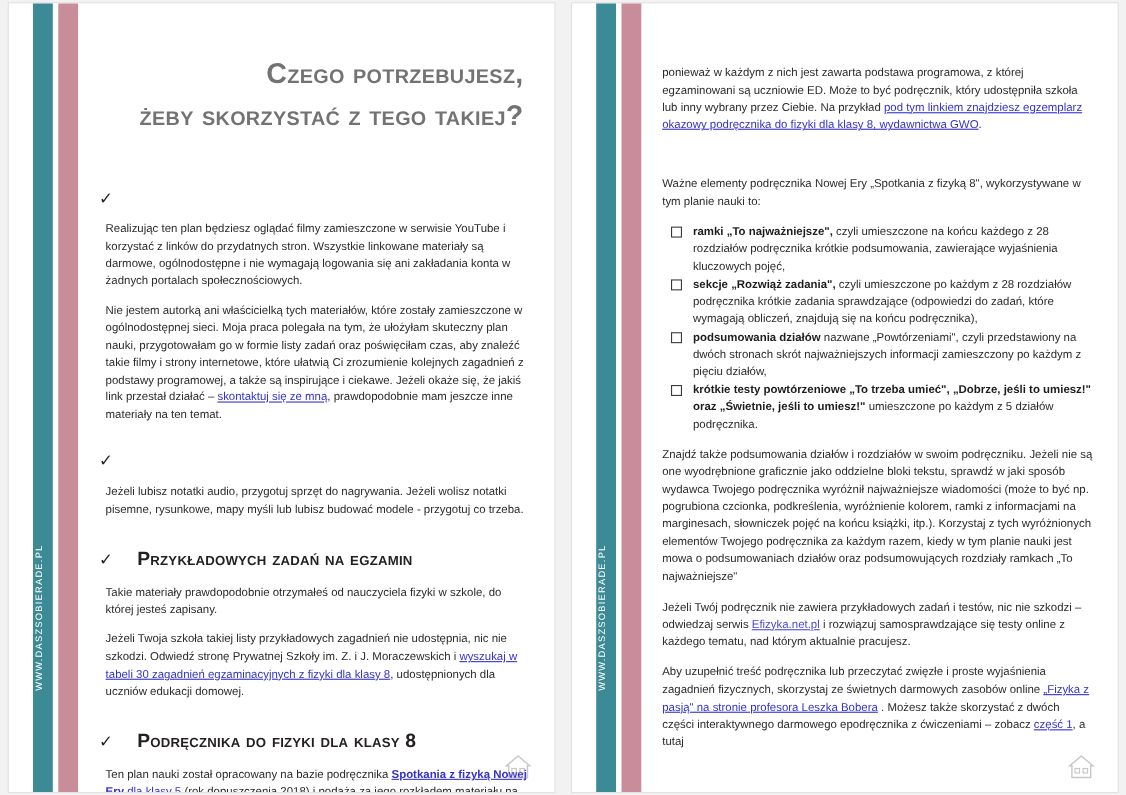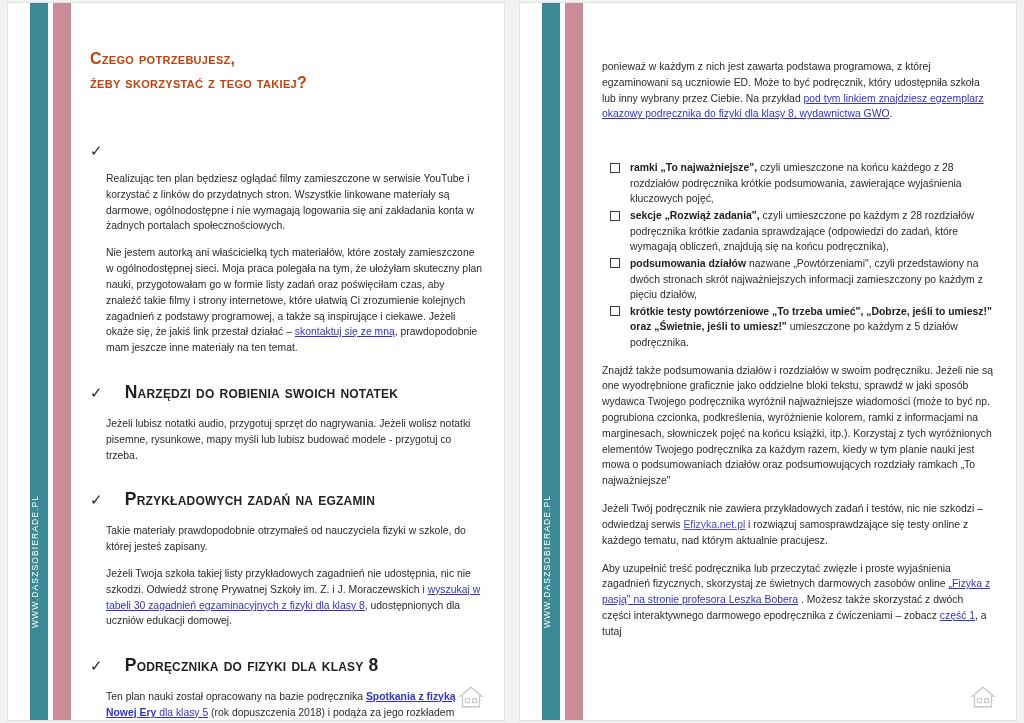--- a/index.html
+++ b/index.html
@@ -68,26 +68,26 @@
 
   .content {
     position: absolute;
     left: 82px;
     right: 22px;
     top: 0;
     bottom: 0;
   }
 
   .doc-title {
-    text-align: left;
+    text-align: right;
     font-family: "Liberation Sans", sans-serif;
     font-weight: bold;
-    font-size: 16px;
+    font-size: 26px;
     letter-spacing: 0.3px;
-    color: #c2410c;
+    color: #737373;
     line-height: 1.5;
     font-variant: small-caps;
     margin: 44px 6px 0 0;
   }
   .doc-title .l2 { display:block; }
 
   h2.section-head {
     display: flex;
     align-items: baseline;
     gap: 22px;
@@ -108,21 +108,21 @@
     flex: 0 0 auto;
   }
   .sec-wrap { margin-top: 26px; }
   .sec-wrap.first { margin-top: 48px; }
 
   p.body {
     font-family: "Liberation Sans", sans-serif;
     font-size: 10.4px;
     line-height: 1.52;
     color: #2b2b2b;
-    margin: 13px 0 0 16px;
+    margin: 13px 0 0 6px;
   }
   p.body.tight { margin-top: 11px; }
   .rp p.body { margin: 12px 0 0 0; }
 
   a.link {
     color: #3333cc;
     text-decoration: underline;
   }
   a.link.bold { font-weight: bold; }
   a.link.plain { color: #4a4ad6; }
@@ -185,21 +185,20 @@
           <div class="sec-wrap first">
             <h2 class="section-head">
               <span class="check">✓</span>
             </h2>
             <p class="body"><span>Realizując ten plan będziesz oglądać filmy zamieszczone w serwisie YouTube i korzystać z linków do przydatnych stron. Wszystkie linkowane materiały są darmowe, ogólnodostępne i nie wymagają logowania się ani zakładania konta w żadnych portalach społecznościowych.</span></p>
             <p class="body tight"><span>Nie jestem autorką ani właścicielką tych materiałów, które zostały zamieszczone w ogólnodostępnej sieci. Moja praca polegała na tym, że ułożyłam skuteczny plan nauki, przygotowałam go w formie listy zadań oraz poświęciłam czas, aby znaleźć takie filmy i strony internetowe, które ułatwią Ci zrozumienie kolejnych zagadnień z podstawy programowej, a także są inspirujące i ciekawe. Jeżeli okaże się, że jakiś link przestał działać – </span><a class="link" href="#">skontaktuj się ze mną</a><span>, prawdopodobnie mam jeszcze inne materiały na ten temat.</span></p>
           </div>
           <div class="sec-wrap">
             <h2 class="section-head">
               <span class="check">✓</span>
-              <span>Narzędzi do robienia swoich notatek</span>
             </h2>
             <p class="body"><span>Jeżeli lubisz notatki audio, przygotuj sprzęt do nagrywania. Jeżeli wolisz notatki pisemne, rysunkowe, mapy myśli lub lubisz budować modele - przygotuj co trzeba.</span></p>
           </div>
           <div class="sec-wrap">
             <h2 class="section-head">
               <span class="check">✓</span>
               <span>Przykładowych zadań na egzamin</span>
             </h2>
             <p class="body"><span>Takie materiały prawdopodobnie otrzymałeś od nauczyciela fizyki w szkole, do której jesteś zapisany.</span></p>
             <p class="body tight"><span>Jeżeli Twoja szkoła takiej listy przykładowych zagadnień nie udostępnia, nic nie szkodzi. Odwiedź stronę Prywatnej Szkoły im. Z. i J. Moraczewskich i </span><a class="link" href="#">wyszukaj w tabeli 30 zagadnień egzaminacyjnych z fizyki dla klasy 8</a><span>, udostępnionych dla uczniów edukacji domowej.</span></p>
@@ -225,20 +224,21 @@
     <div class="stripes">
       <div class="stripe-teal"></div>
       <div class="stripe-rose"></div>
     </div>
     <div class="vertical-url">WWW.DASZSOBIERADE.PL</div>
 
     <div class="content rp">
       <div style="height:44px"></div>
       <p class="body" id="rp-intro"><span>ponieważ w każdym z nich jest zawarta podstawa programowa, z której egzaminowani są uczniowie ED. Może to być podręcznik, który udostępniła szkoła lub inny wybrany przez Ciebie. Na przykład </span><a class="link" href="#">pod tym linkiem znajdziesz egzemplarz okazowy podręcznika do fizyki dla klasy 8, wydawnictwa GWO</a><span>.</span></p>
       <div style="height:26px"></div>
+      <p class="body">Ważne elementy podręcznika Nowej Ery „Spotkania z fizyką 8", wykorzystywane w tym planie nauki to:</p>
       <ul class="cb-list" id="rp-checklist">
           <li><span class="box"></span><b>ramki „To najważniejsze",</b><span> czyli umieszczone na końcu każdego z 28 rozdziałów podręcznika krótkie podsumowania, zawierające wyjaśnienia kluczowych pojęć,</span></li>
           <li><span class="box"></span><b>sekcje „Rozwiąż zadania",</b><span> czyli umieszczone po każdym z 28 rozdziałów podręcznika krótkie zadania sprawdzające (odpowiedzi do zadań, które wymagają obliczeń, znajdują się na końcu podręcznika),</span></li>
           <li><span class="box"></span><b>podsumowania działów</b><span> nazwane „Powtórzeniami", czyli przedstawiony na dwóch stronach skrót najważniejszych informacji zamieszczony po każdym z pięciu działów,</span></li>
           <li><span class="box"></span><b>krótkie testy powtórzeniowe „To trzeba umieć", „Dobrze, jeśli to umiesz!" oraz „Świetnie, jeśli to umiesz!"</b><span> umieszczone po każdym z 5 działów podręcznika.</span></li>
         </ul>
       <div id="rp-paragraphs">
           <p class="body"><span>Znajdź także podsumowania działów i rozdziałów w swoim podręczniku. Jeżeli nie są one wyodrębnione graficznie jako oddzielne bloki tekstu, sprawdź w jaki sposób wydawca Twojego podręcznika wyróżnił najważniejsze wiadomości (może to być np. pogrubiona czcionka, podkreślenia, wyróżnienie kolorem, ramki z informacjami na marginesach, słowniczek pojęć na końcu książki, itp.). Korzystaj z tych wyróżnionych elementów Twojego podręcznika za każdym razem, kiedy w tym planie nauki jest mowa o podsumowaniach działów oraz podsumowujących rozdziały ramkach „To najważniejsze"</span></p>
           <p class="body"><span>Jeżeli Twój podręcznik nie zawiera przykładowych zadań i testów, nic nie szkodzi – odwiedzaj serwis </span><a class="link plain" href="#">Efizyka.net.pl</a><span> i rozwiązuj samosprawdzające się testy online z każdego tematu, nad którym aktualnie pracujesz.</span></p>
           <p class="body"><span>Aby uzupełnić treść podręcznika lub przeczytać zwięzłe i proste wyjaśnienia zagadnień fizycznych, skorzystaj ze świetnych darmowych zasobów online </span><a class="link" href="#">„Fizyka z pasją" na stronie profesora Leszka Bobera</a><span> . Możesz także skorzystać z dwóch części interaktywnego darmowego epodręcznika z ćwiczeniami – zobacz </span><a class="link" href="#">część 1</a><span>, a tutaj </span></p>

